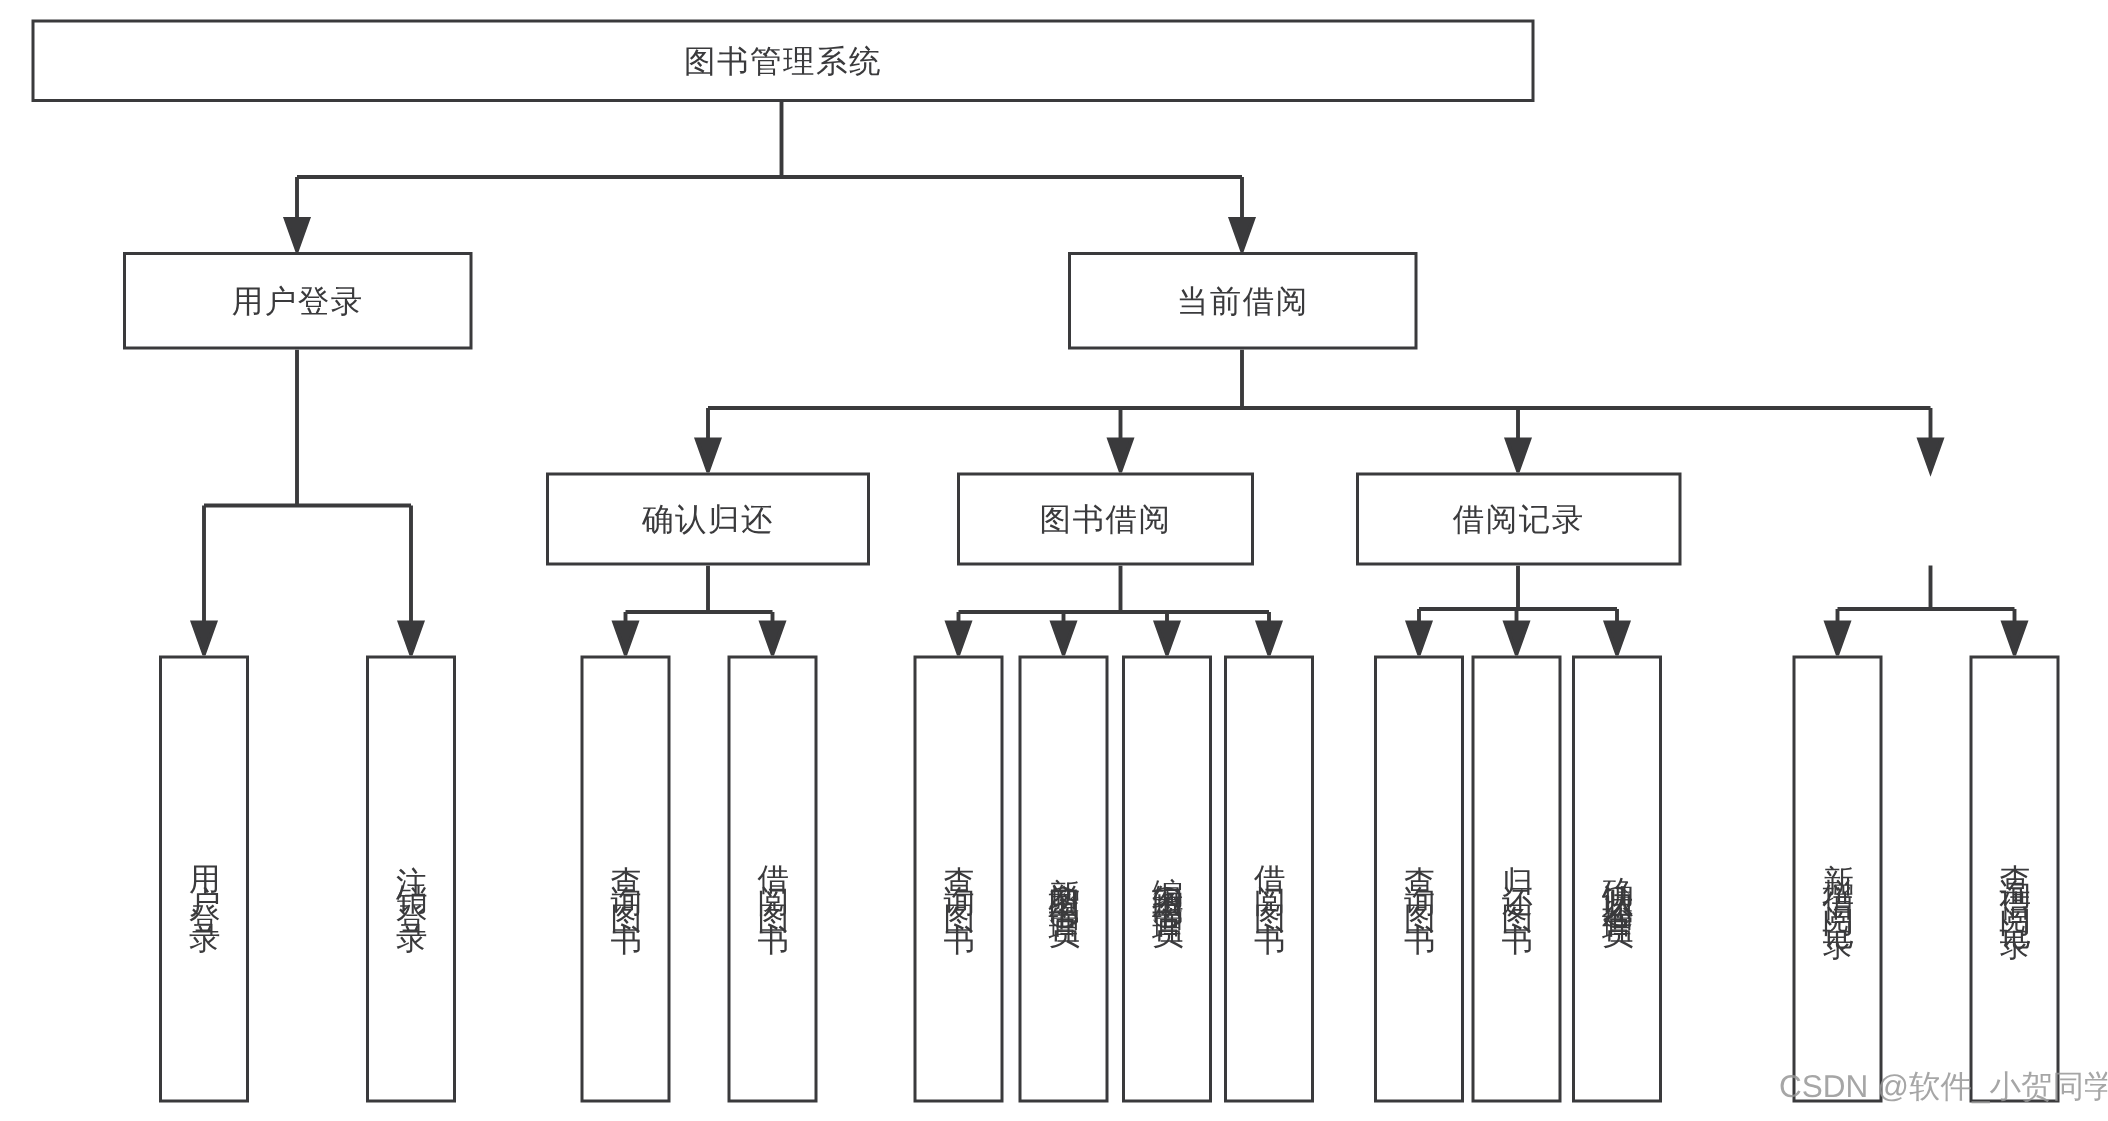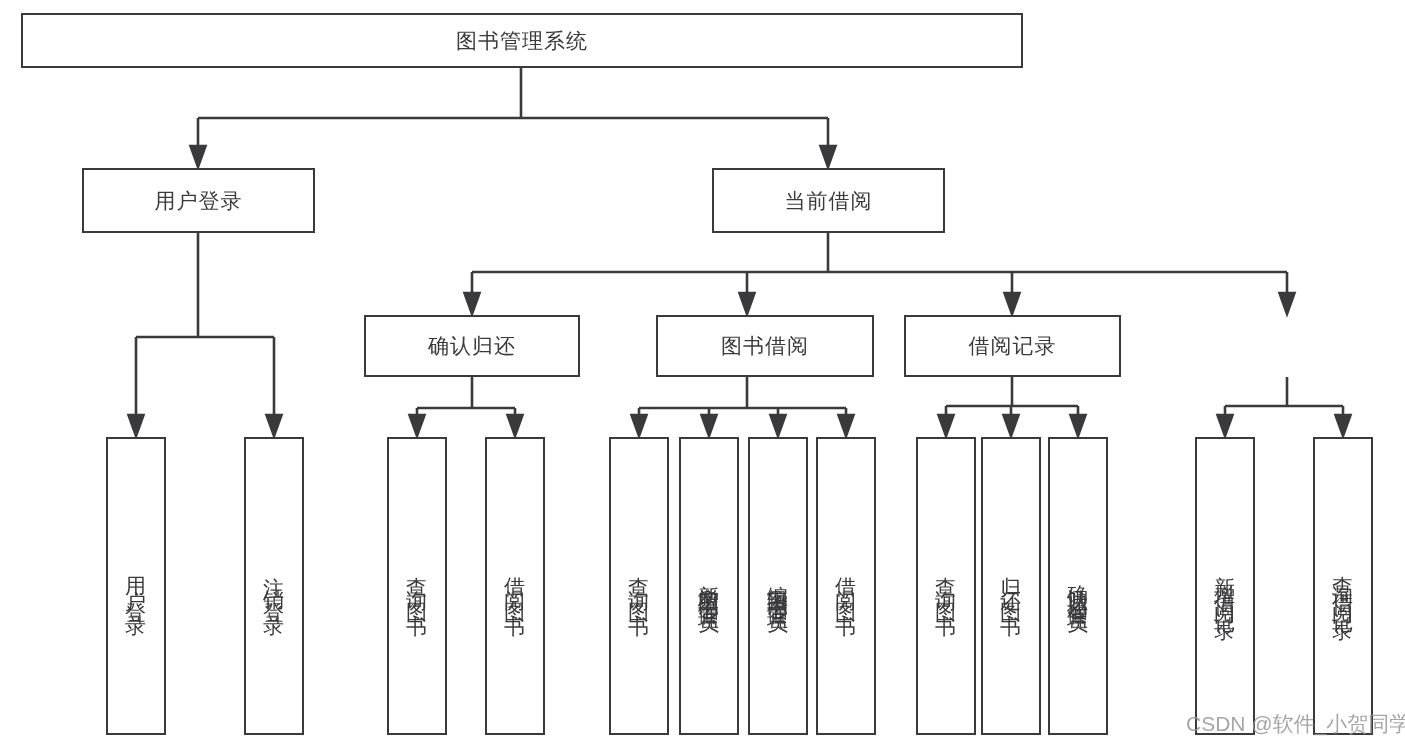--- a/index.html
+++ b/index.html
@@ -100,21 +100,21 @@
   <div class="node hbox" style="left:82px;top:168px;width:233px;height:65px">
     <span>用户登录</span>
   </div>
   <div class="node hbox" style="left:712px;top:168px;width:233px;height:65px">
     <span>当前借阅</span>
   </div>
 
   <div class="node hbox" style="left:364px;top:315px;width:216px;height:62px">
     <span>确认归还</span>
   </div>
-  <div class="node hbox" style="left:656px;top:315px;width:218px;height:62px">
+  <div class="node hbox" style="left:638px;top:315px;width:198px;height:62px">
     <span>图书借阅</span>
   </div>
   <div class="node hbox" style="left:904px;top:315px;width:217px;height:62px">
     <span>借阅记录</span>
   </div>
 
   <div class="node vbox" style="left:106px;top:437px;width:60px;height:298px">
     <span class="vtext vs">用户登录</span>
   </div>
   <div class="node vbox" style="left:244px;top:437px;width:60px;height:298px">

